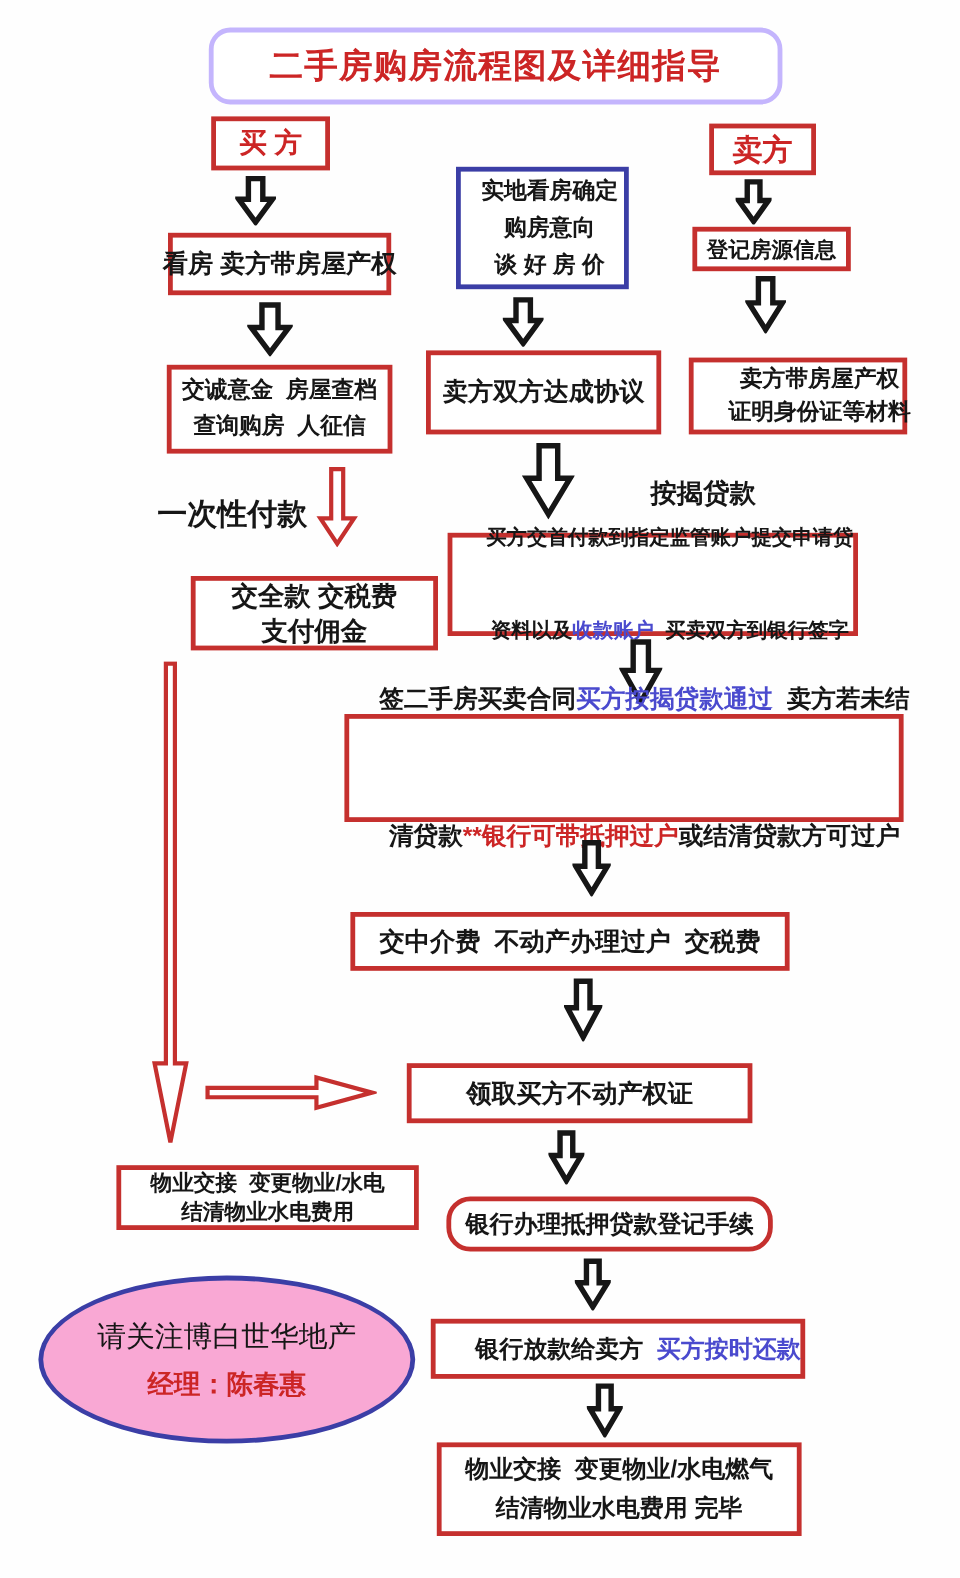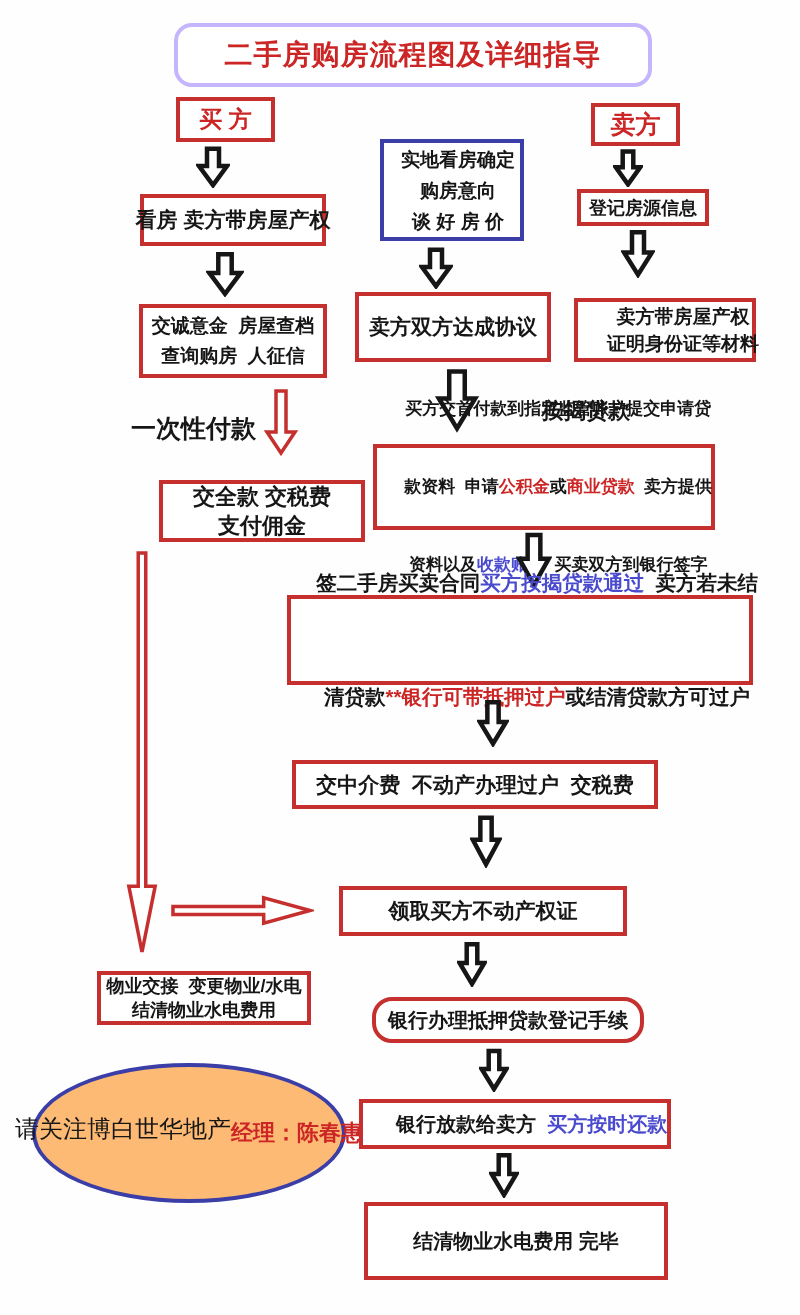--- a/index.html
+++ b/index.html
@@ -18,23 +18,23 @@
   .red-t{color:#cc2525;}
   .blue-t{color:#4a4ace;}
   .title-box{
     position:absolute;box-sizing:border-box;background:#ffffff;
     border:4px solid #c4b5fd;border-radius:18px;
     display:flex;align-items:center;justify-content:center;
     font-weight:700;color:#cc2525;letter-spacing:1px;
   }
   .label{position:absolute;font-weight:700;color:#161616;}
   .ellipse{
-    position:absolute;box-sizing:border-box;background:#fdba74;
+    position:absolute;box-sizing:border-box;background:#f9a8d4;
     border:4px solid #3b3ea6;border-radius:50%;
-    display:flex;flex-direction:row;align-items:center;justify-content:center;text-align:center;
+    display:flex;flex-direction:column;align-items:center;justify-content:center;text-align:center;
   }
   svg.arr{position:absolute;display:block;}
   .pg{fill:#ffffff;stroke:#161616;stroke-width:4.5;stroke-linejoin:miter;vector-effect:non-scaling-stroke;}
   .pr{fill:#ffffff;stroke:#c5302e;stroke-width:3.5;stroke-linejoin:miter;vector-effect:non-scaling-stroke;}
 </style>
 </head>
 <body>
 
 <div id="canvas">
 
@@ -75,21 +75,21 @@
   </div>
 
   <svg class="arr" style="left:126px;top:551px;" width="32" height="404" viewBox="0 0 34 405" preserveAspectRatio="none">
     <polygon class="pr" points="13,2 21,2 21,336 31,336 17,402 3,336 13,336"></polygon>
   </svg>
 
   <svg class="arr" style="left:170px;top:894px;" width="144" height="33" viewBox="0 0 146 34" preserveAspectRatio="none">
     <polygon class="pr" points="3,13 95,13 95,4 142,17 95,30 95,21 3,21"></polygon>
   </svg>
 
-  <div class="box" style="left:97px;top:971px;width:214px;height:54px;font-size:18px;line-height:24px;">
+  <div class="box" style="left:97px;top:971px;width:252px;height:54px;font-size:18px;line-height:24px;">
     <div>物业交接  变更物业/水电</div>
     <div>结清物业水电费用</div>
   </div>
 
   <div class="ellipse" style="left:32px;top:1063px;width:314px;height:140px;">
     <div class="oneline" style="font-size:24px;font-weight:400;color:#161616;margin-bottom:9px;">请关注博白世华地产</div>
     <div class="oneline red-t" style="font-size:22px;font-weight:700;font-family:Liberation Mono, monospace;">经理：陈春惠</div>
   </div>
 
   <div class="box blue-b" style="left:380px;top:139px;width:144px;height:102px;font-size:19px;line-height:31px;padding-left:12px;">
@@ -110,23 +110,20 @@
     <polygon class="pg" points="11,3 23,3 23,21 31,21 17,41 3,21 11,21"></polygon>
   </svg>
 
   <div class="label red-t" style="left:542px;top:396px;font-size:22px;">按揭贷款</div>
 
   <div class="box" style="left:373px;top:444px;width:342px;height:86px;font-size:17px;line-height:26px;">
     <div>
       <span>买方交首付款到指定监管账户提交申请贷</span>
     </div>
     <div>
-      <span>款资料  申请</span><span class="red-t">公积金</span><span>或</span><span class="red-t">商业贷款</span><span>  卖方提供</span>
-    </div>
-    <div>
       <span>资料以及</span><span class="blue-t">收款账户</span><span>  买卖双方到银行签字</span>
     </div>
   </div>
 
   <svg class="arr" style="left:516px;top:531px;" width="36" height="58" viewBox="0 0 34 44" preserveAspectRatio="none">
     <polygon class="pg" points="11,3 23,3 23,21 31,21 17,41 3,21 11,21"></polygon>
   </svg>
 
   <div class="box" style="left:287px;top:595px;width:466px;height:90px;font-size:20.5px;line-height:38px;">
     <div>
@@ -169,20 +166,21 @@
     <div>
       <span>银行放款给卖方</span><span class="blue-t">  买方按时还款</span>
     </div>
   </div>
 
   <svg class="arr" style="left:489px;top:1152px;" width="30" height="46" viewBox="0 0 34 44" preserveAspectRatio="none">
     <polygon class="pg" points="11,3 23,3 23,21 31,21 17,41 3,21 11,21"></polygon>
   </svg>
 
   <div class="box" style="left:364px;top:1202px;width:304px;height:78px;font-size:20px;line-height:32px;">
+    <div>物业交接  变更物业/水电燃气</div>
     <div>结清物业水电费用 完毕</div>
   </div>
 
   <div class="box" style="left:591px;top:103px;width:89px;height:43px;font-size:25px;">
     <div class="red-t">卖方</div>
   </div>
 
   <svg class="arr" style="left:613px;top:149px;" width="30" height="38" viewBox="0 0 34 44" preserveAspectRatio="none">
     <polygon class="pg" points="11,3 23,3 23,21 31,21 17,41 3,21 11,21"></polygon>
   </svg>

